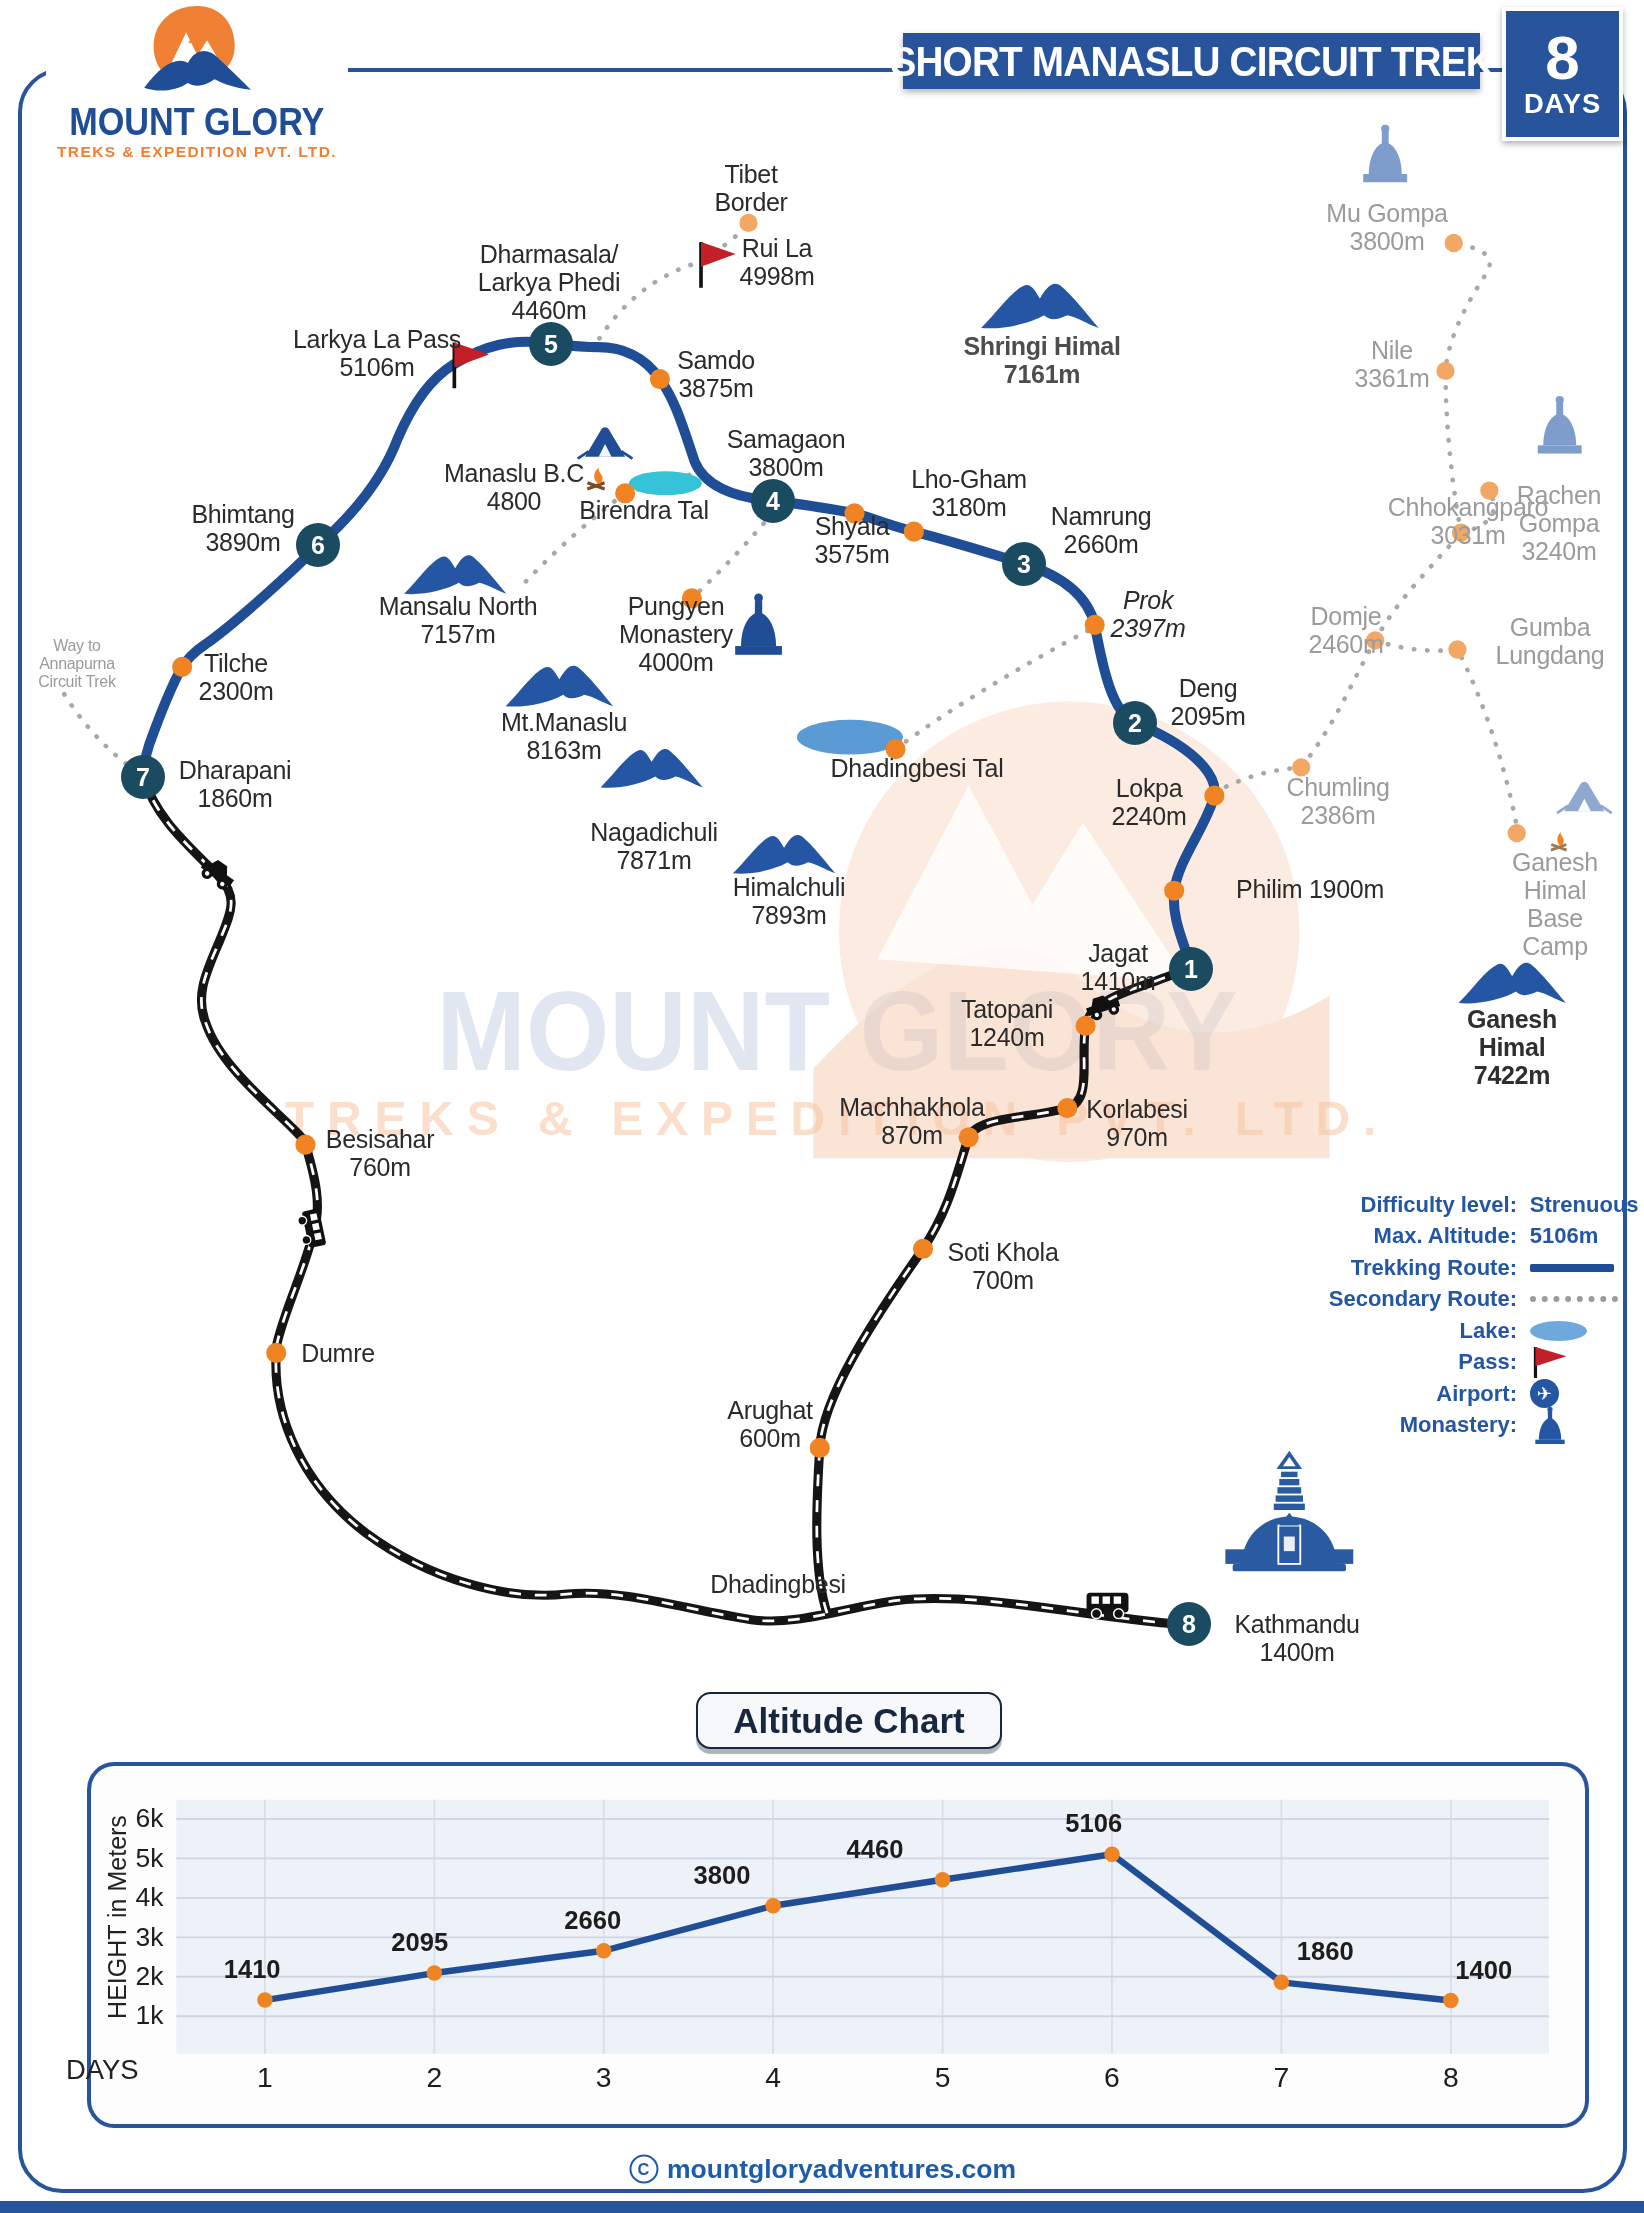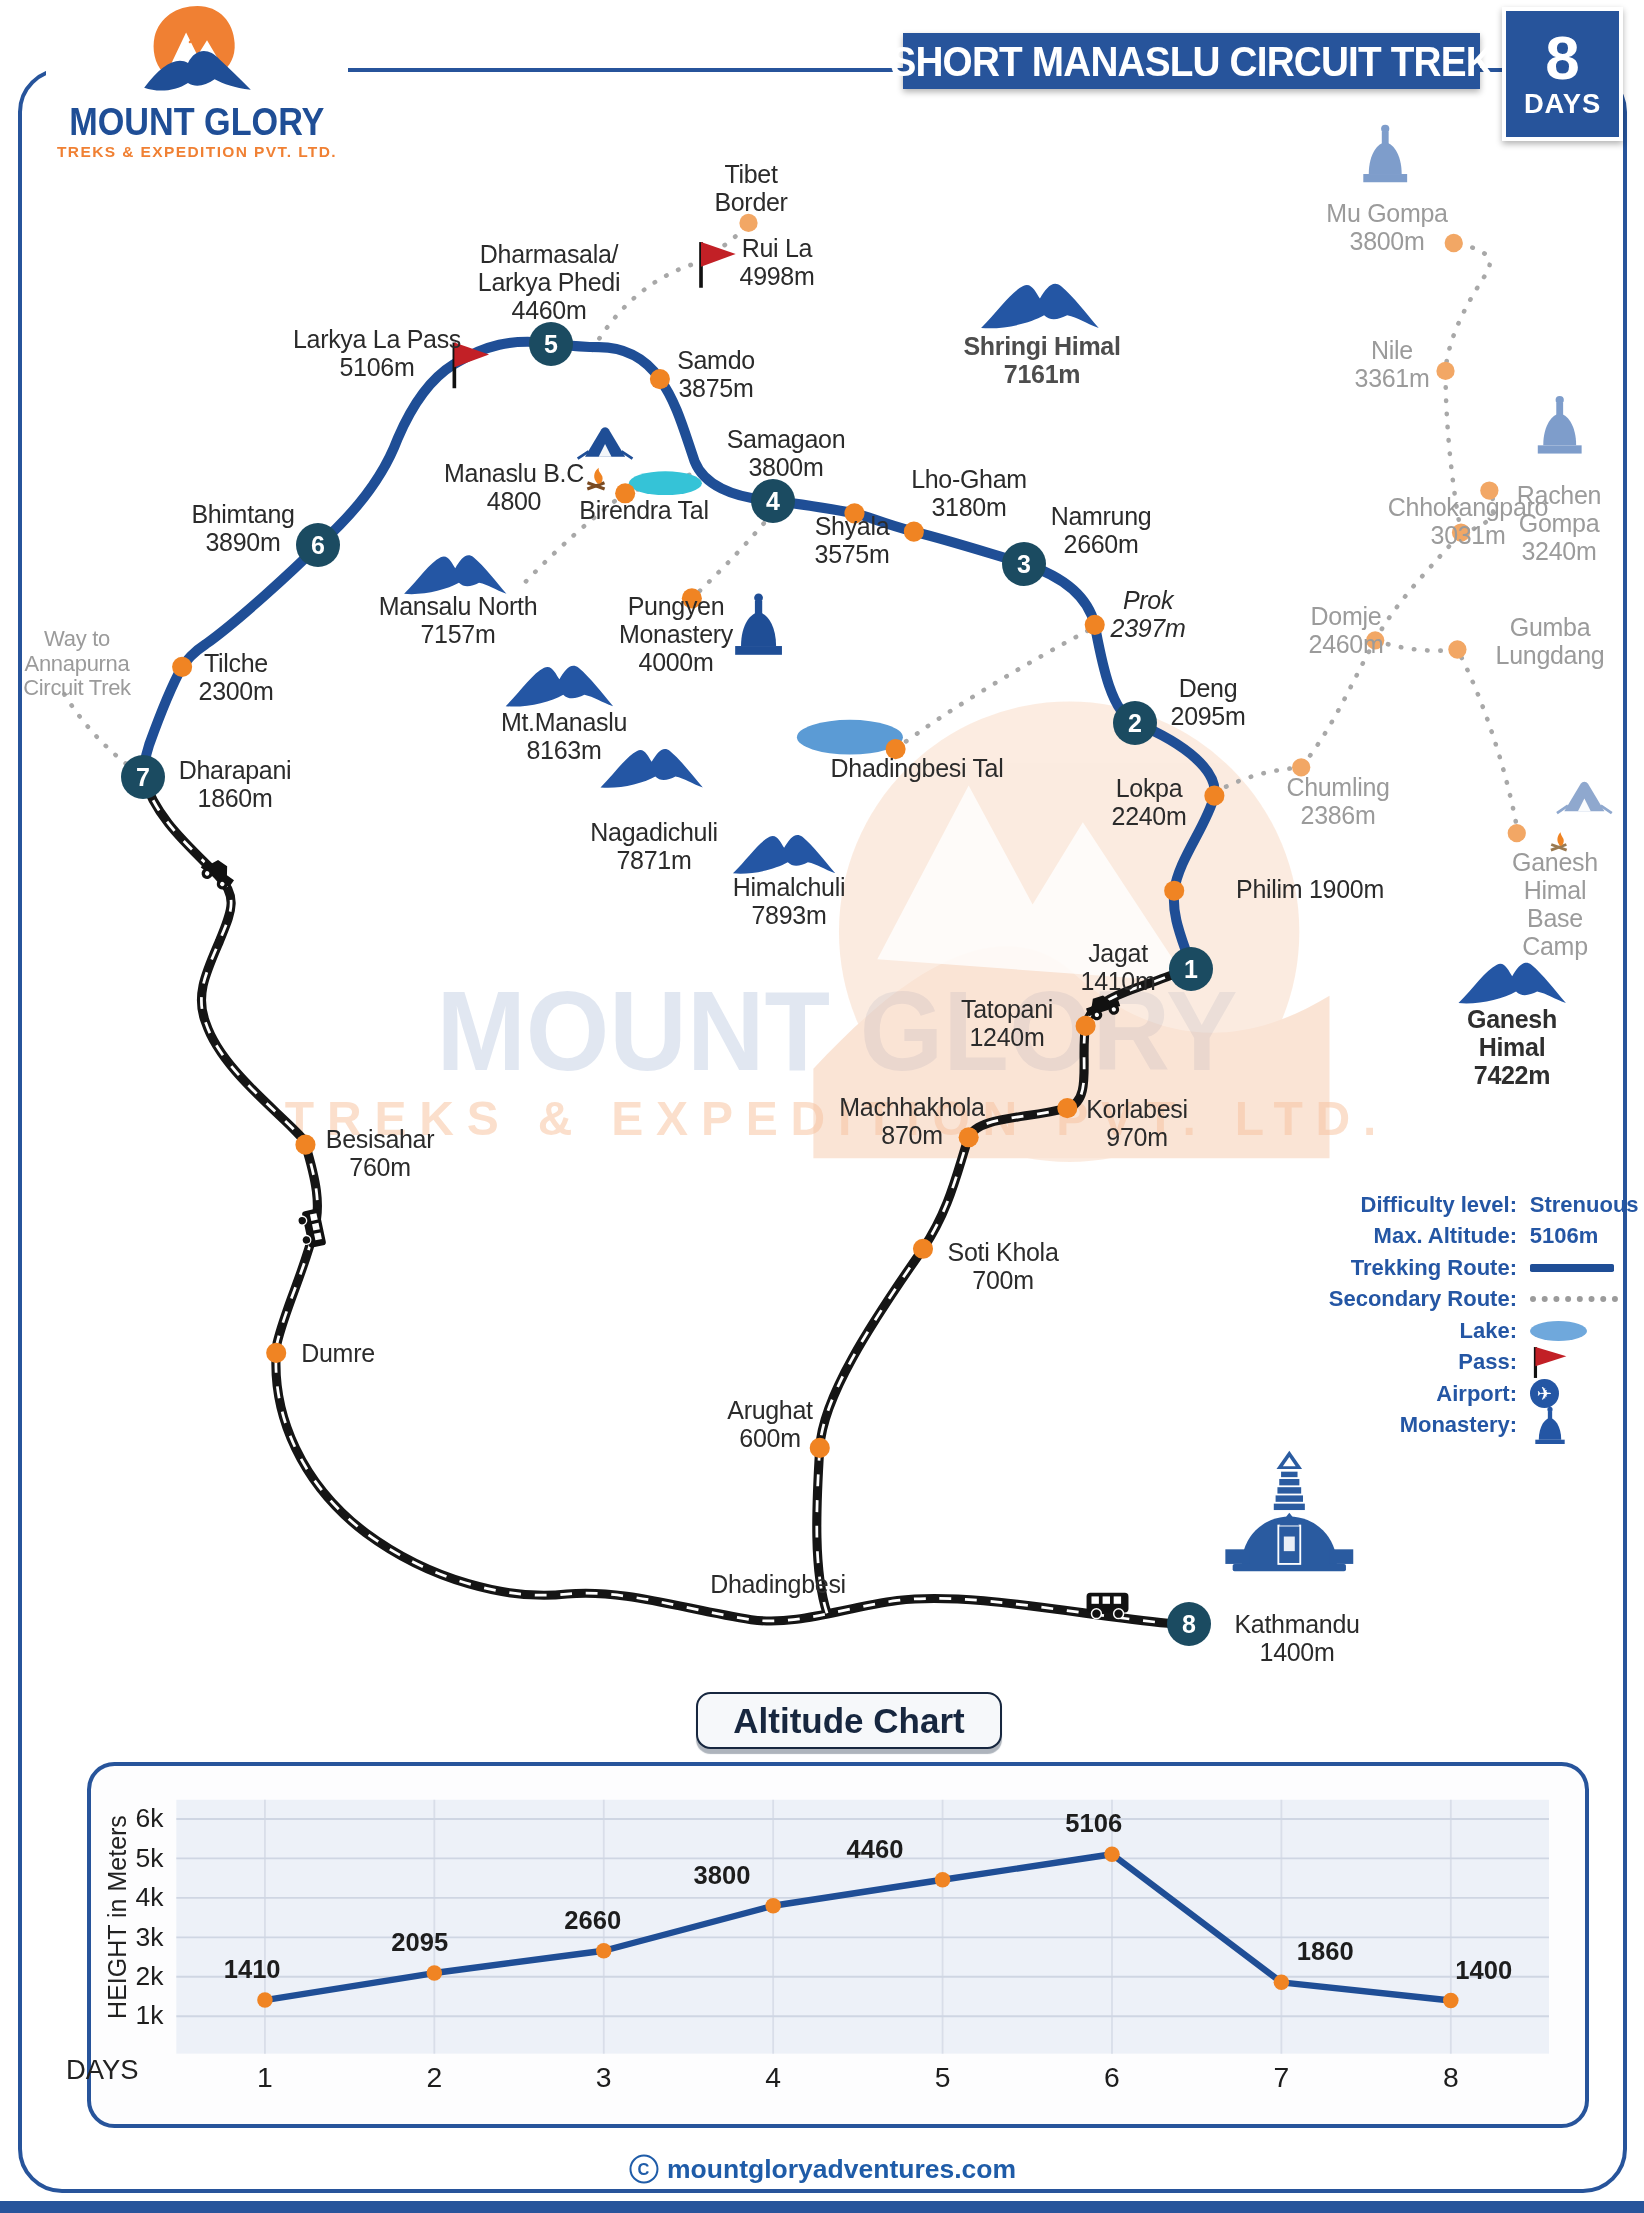--- a/index.html
+++ b/index.html
@@ -30,21 +30,21 @@
   .wm1{position:absolute;left:837px;top:1031px;transform:translate(-50%,-50%) scaleX(.95);
         font-size:113px;font-weight:700;color:rgba(43,84,155,.14);white-space:nowrap;z-index:0;}
   .wm2{position:absolute;left:837px;top:1118px;transform:translate(-50%,-50%);
         font-size:48px;font-weight:700;color:rgba(240,128,51,.25);letter-spacing:12.8px;
         white-space:nowrap;z-index:0;}
   
   #map-svg{position:absolute;left:0;top:0;z-index:2;}
   .lbl{position:absolute;transform:translate(-50%,-50%);white-space:pre-line;text-align:center;
         font-size:25px;line-height:1.12;color:#2b2b2b;z-index:3;letter-spacing:-0.3px;}
   .lbl.g{color:#9b9b9b;}
-  .lbl.sm{font-size:22px;}
+  .lbl.sm{font-size:16px;}
   .lbl.mtn{font-weight:700;color:#4d4d4d;}
   .lbl.mtnb{font-weight:700;color:#2f2f2f;}
   .node{position:absolute;width:44px;height:44px;border-radius:50%;background:#1B4B61;color:#fff;
         font-weight:700;font-size:25px;display:flex;align-items:center;justify-content:center;
         transform:translate(-50%,-50%);z-index:4;}
   
   .legend{position:absolute;left:1287px;top:1189px;z-index:3;}
   .lrow{display:flex;align-items:center;height:31.5px;}
   .llab{width:230px;text-align:right;color:#2456A4;font-weight:700;font-size:22px;}
   .lval{margin-left:12.8px;color:#2456A4;font-weight:700;font-size:22px;}

